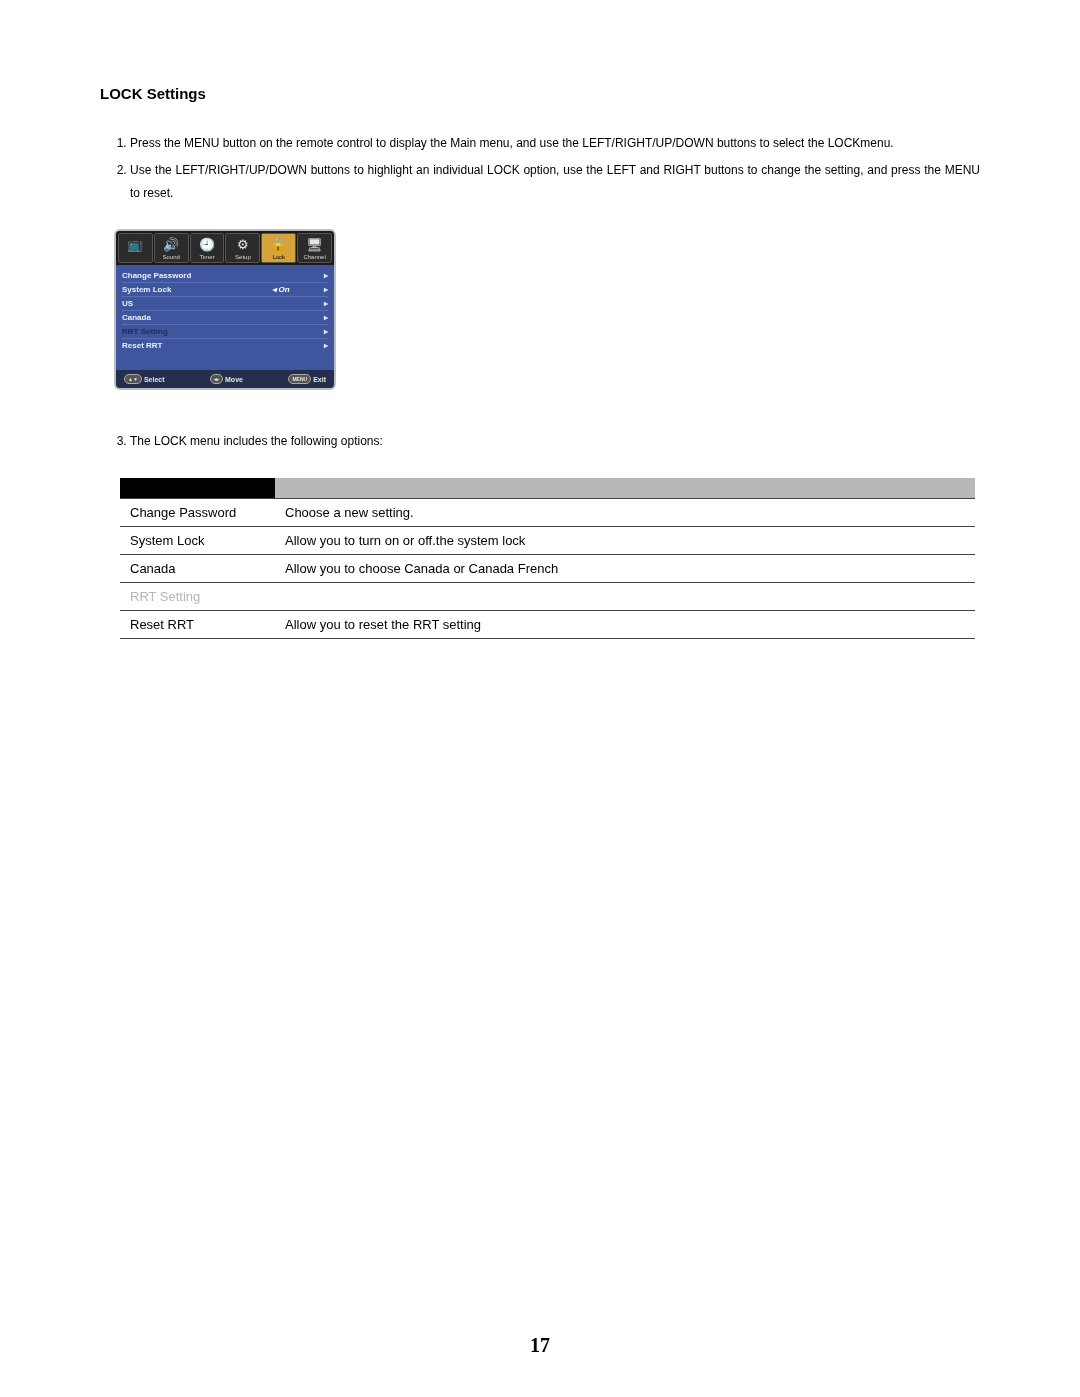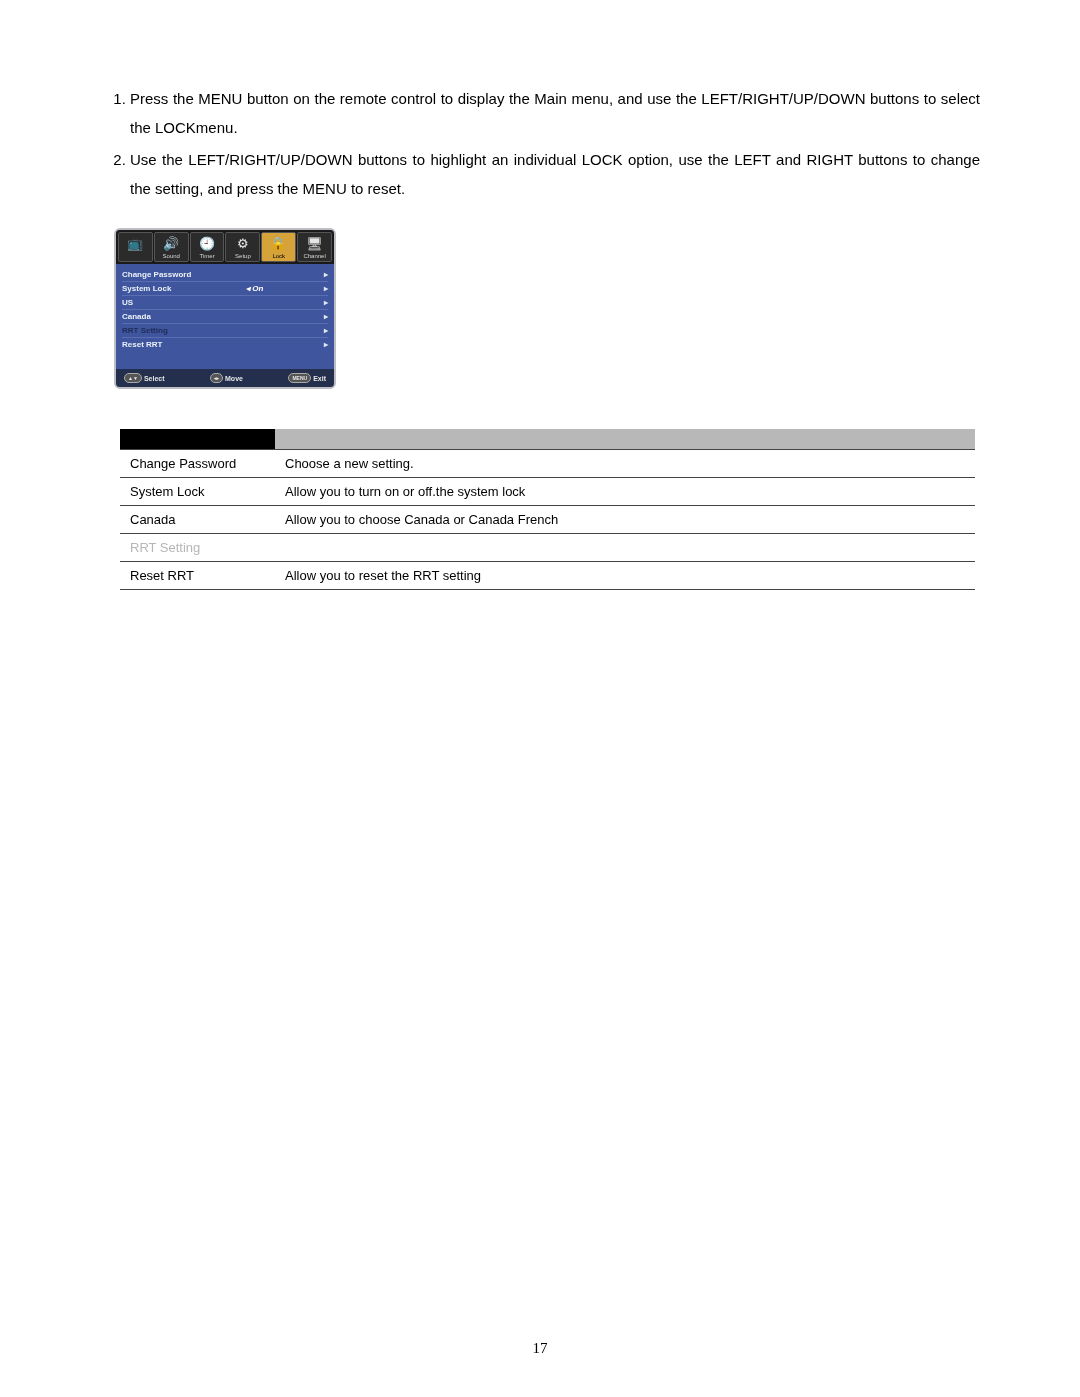--- a/index.html
+++ b/index.html
@@ -18,21 +18,21 @@
     position: relative;
   }
   h2.title {
     font-size: 15px;
     font-weight: bold;
     margin: 0 0 30px 0;
   }
   ol.steps {
     margin: 0 0 25px 0;
     padding-left: 30px;
-    font-size: 15px;
+    font-size: 12px;
     line-height: 1.9;
   }
   ol.steps li {
     margin-bottom: 4px;
     text-align: justify;
   }
 
   
   .osd {
     width: 218px;
@@ -88,21 +88,21 @@
     border-top: 1px solid #5a6fb3;
     padding: 2px 0;
     font-weight: bold;
     color: #e9f0f8;
   }
   .osd-row:first-child{ border-top:none; }
   .osd-row.dim { color: #1f2c57; }
   .osd-row .lbl { flex: 1; }
   .osd-row .mid {
     flex: 0 0 70px;
-    text-align: left;
+    text-align: center;
     color: #fff;
     font-style: italic;
   }
   .osd-row .arrow {
     width: 12px;
     text-align: right;
     color: #dfe7ef;
     font-size: 8px;
   }
   .osd-footer {
@@ -143,27 +143,29 @@
   .opt-table td.col1 { width: 135px; }
   .opt-table tr.dim td { color:#b6b6b6; }
 
   .page-num {
     position: absolute;
     bottom: 40px;
     left: 0;
     width: 100%;
     text-align: center;
     font-family: "Times New Roman", serif;
-    font-size: 15px;
+    font-size: 20px;
+    font-weight: bold;
   }
 </style>
 </head>
 <body>
 
 <div class="page">
+  <h2 class="title">LOCK Settings</h2>
 
   <ol class="steps">
     <li>Press the   MENU button on the remote control to display the Main menu, and use the LEFT/RIGHT/UP/DOWN buttons to select the LOCKmenu.</li>
     <li>Use the LEFT/RIGHT/UP/DOWN buttons to highlight an individual LOCK option, use the LEFT and RIGHT buttons to change the setting, and press the   MENU to reset.</li>
   </ol>
 
   <div class="osd">
     <div class="osd-tabs" id="osd-tabs">
         <div class="osd-tab">
           <span class="ticon">📺</span>
@@ -215,20 +217,23 @@
           <span class="kbadge">◂▸</span>
           <span>Move</span>
         </span>
       <span>
           <span class="kbadge">MENU</span> 
           <span>Exit</span>
         </span>
     </div>
   </div>
 
+  <ol class="steps" start="3">
+    <li>The LOCK menu includes the following options:</li>
+  </ol>
 
   <table class="opt-table">
     <tbody>
         <tr class="hdr">
           <td class="first"></td>
           <td class="rest"></td>
         </tr>
     </tbody>
       <tbody id="opt-body">
         <tr>

